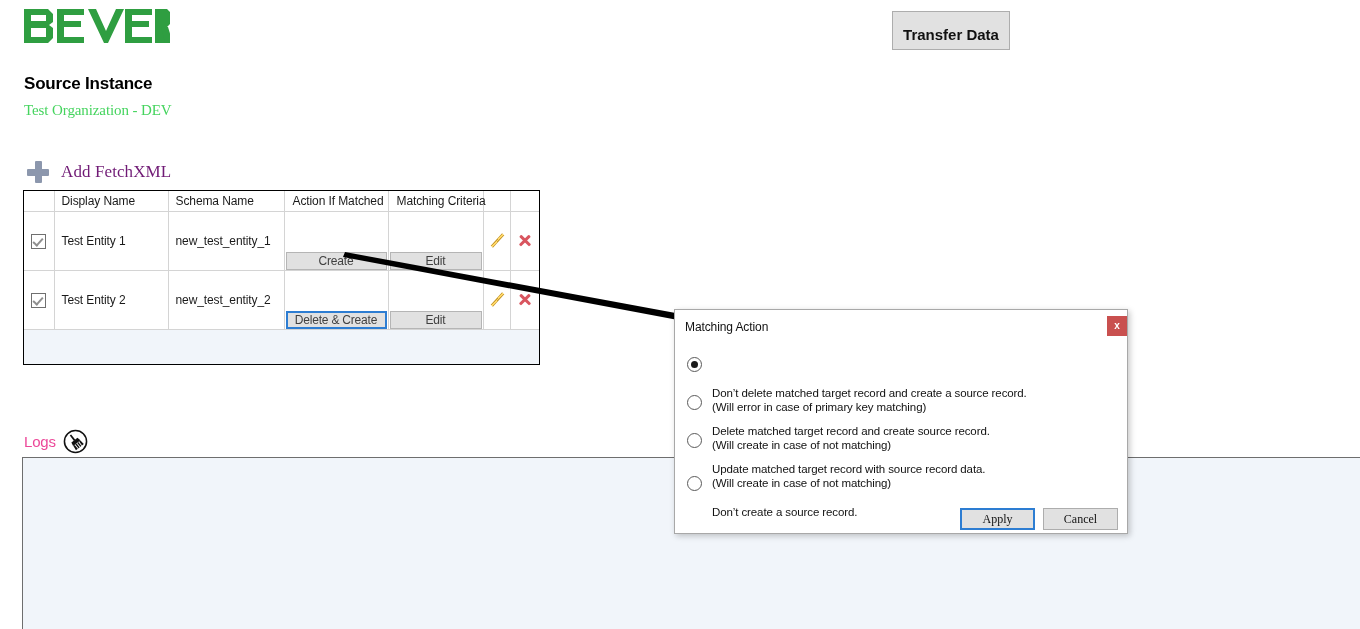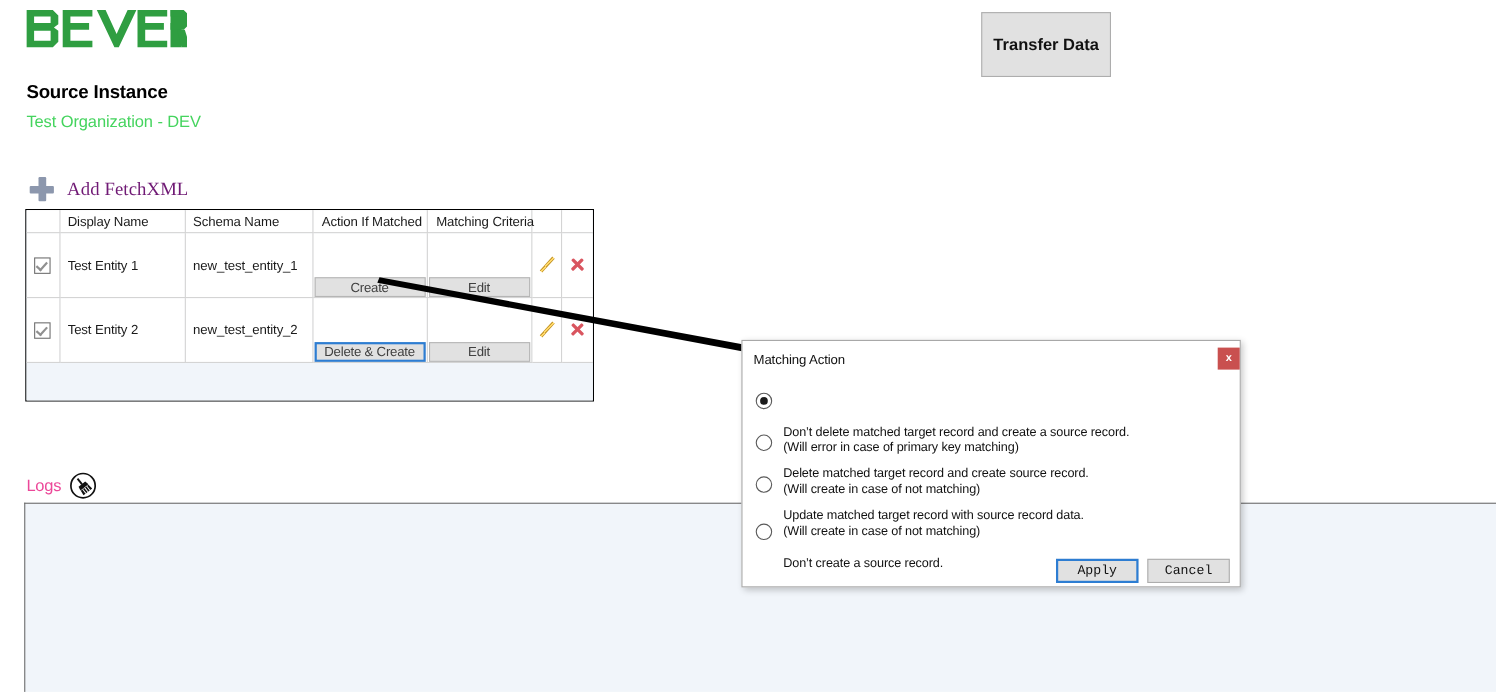--- a/index.html
+++ b/index.html
@@ -25,21 +25,21 @@
     height: 38px;
   }
   #logo svg { display: block; }
 
   
   #transfer-data-btn {
     position: absolute;
     left: 892px;
     top: 11px;
     width: 118px;
-    height: 59px;
+    height: 39px;
     background: #e1e1e1;
     border: 1px solid #adadad;
     font-family: "Liberation Sans", sans-serif;
     font-size: 15px;
     font-weight: bold;
     color: #111;
     cursor: pointer;
     padding: 0;
     line-height: 45px;
     text-align: center;
@@ -55,20 +55,21 @@
     letter-spacing: -0.2px;
     color: #000;
   }
   #source-instance-org {
     position: absolute;
     left: 24px;
     top: 102px;
     font-size: 15px;
     color: #45d45e;
     letter-spacing: -0.1px;
+    font-family: Liberation Serif, serif;
   }
 
   
   #add-fetchxml {
     position: absolute;
     left: 27px;
     top: 160px;
     height: 24px;
     display: flex;
     align-items: center;
@@ -356,21 +357,21 @@
     letter-spacing: -0.1px;
     white-space: nowrap;
     margin-top: 32px;
   }
   .radio-text .sub { display: block; }
 
   #dialog-apply-btn, #dialog-cancel-btn {
     position: absolute;
     height: 22px;
     background: #e1e1e1;
-    font-family: Liberation Mono, monospace;
+    font-family: Liberation Serif, serif;
     font-size: 12px;
     color: #111;
     cursor: pointer;
     padding: 0;
     text-align: center;
     box-sizing: border-box;
   }
   #dialog-apply-btn {
     left: 285px;
     top: 198px;

